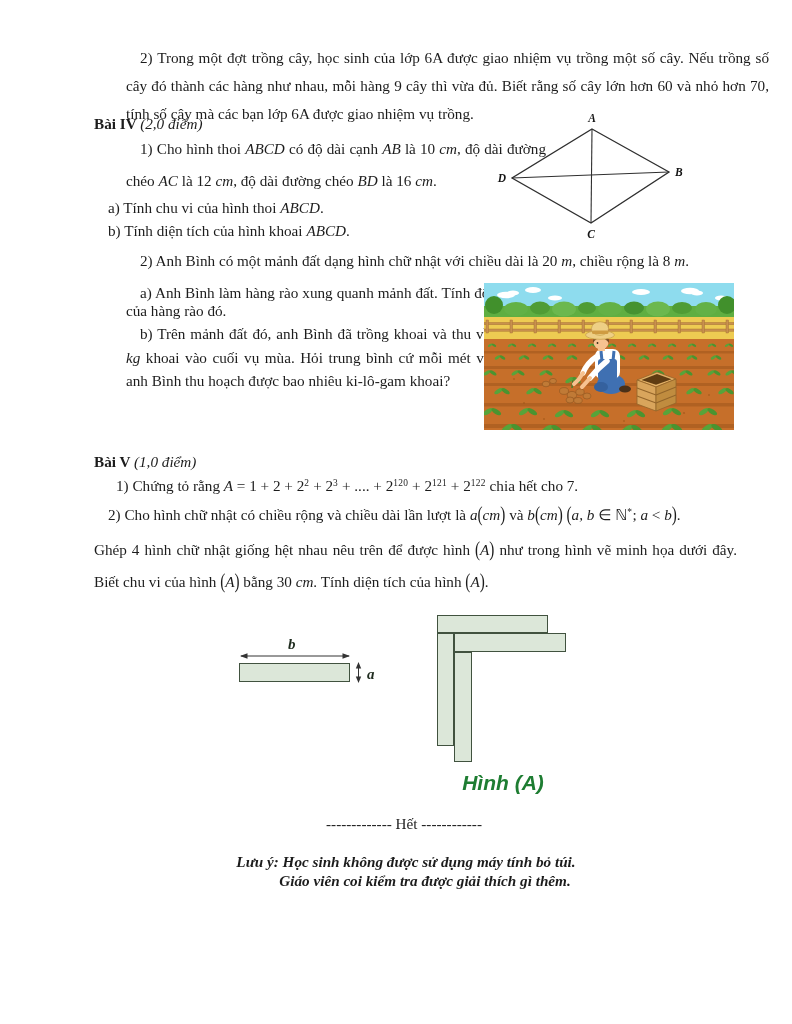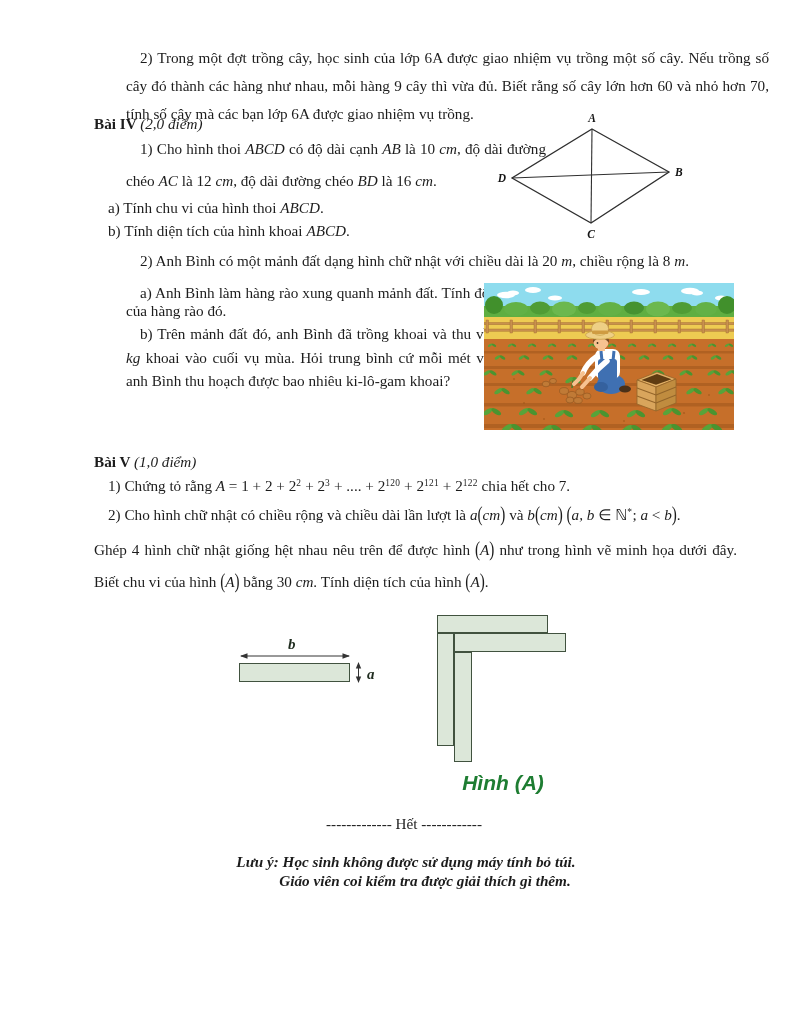--- a/index.html
+++ b/index.html
@@ -212,21 +212,21 @@
         <circle cx="60" cy="136" r="1"></circle>
         <circle cx="200" cy="130" r="1.1"></circle>
       <circle cx="225" cy="112" r="1"></circle>
         <circle cx="30" cy="96" r="0.9"></circle>
         <circle cx="140" cy="138" r="1"></circle>
     </g>
   </svg>
 
   <div class="abs" style="left:94px;top:450px;"><span class="bd">Bài V </span><span class="it">(1,0 điểm)</span></div>
 
-  <div class="abs nowrap" style="left:108px;top:474px;"><span>1) Chứng tỏ rằng </span><span class="it">A</span><span> = 1 + 2 + 2</span><span class="sup">2</span><span> + 2</span><span class="sup">3</span><span> + .... + 2</span><span class="sup">120</span><span> + 2</span><span class="sup">121</span><span> + 2</span><span class="sup">122</span><span> chia hết cho 7.</span></div>
+  <div class="abs nowrap" style="left:116px;top:474px;"><span>1) Chứng tỏ rằng </span><span class="it">A</span><span> = 1 + 2 + 2</span><span class="sup">2</span><span> + 2</span><span class="sup">3</span><span> + .... + 2</span><span class="sup">120</span><span> + 2</span><span class="sup">121</span><span> + 2</span><span class="sup">122</span><span> chia hết cho 7.</span></div>
 
   <div class="abs nowrap" style="left:108px;top:503px;"><span>2) Cho hình chữ nhật có chiều rộng và chiều dài lần lượt là </span><span class="it">a</span><span class="bigp">(</span><span class="it">cm</span><span class="bigp">)</span><span> và </span><span class="it">b</span><span class="bigp">(</span><span class="it">cm</span><span class="bigp">)</span><span> </span><span class="bigp">(</span><span class="it">a, b</span><span> ∈ ℕ</span><span class="sup">*</span><span>; </span><span class="it">a</span><span> &lt; </span><span class="it">b</span><span class="bigp">)</span><span>.</span></div>
 
   <div class="abs just" style="left:94px;top:534px;width:643px;line-height:32px;"><span>Ghép 4 hình chữ nhật giống hệt nhau nêu trên để được hình </span><span class="bigp">(</span><span class="it">A</span><span class="bigp">)</span><span> như trong hình vẽ minh họa dưới đây. Biết chu vi của hình </span><span class="bigp">(</span><span class="it">A</span><span class="bigp">)</span><span> bằng 30 </span><span class="it">cm</span><span>. Tính diện tích của hình </span><span class="bigp">(</span><span class="it">A</span><span class="bigp">)</span><span>.</span></div>
 
   <div class="dimlabel" style="left:288px;top:632px;">b</div>
   <svg class="abs" style="left:239px;top:651px;" width="112" height="10" viewBox="0 0 112 10">
     <line x1="2" y1="5" x2="110" y2="5" stroke="#333" stroke-width="1"></line>
     <path d="M1 5 L8.5 2.3 L8.5 7.7 Z" fill="#333"></path>
     <path d="M111 5 L103.5 2.3 L103.5 7.7 Z" fill="#333"></path>

